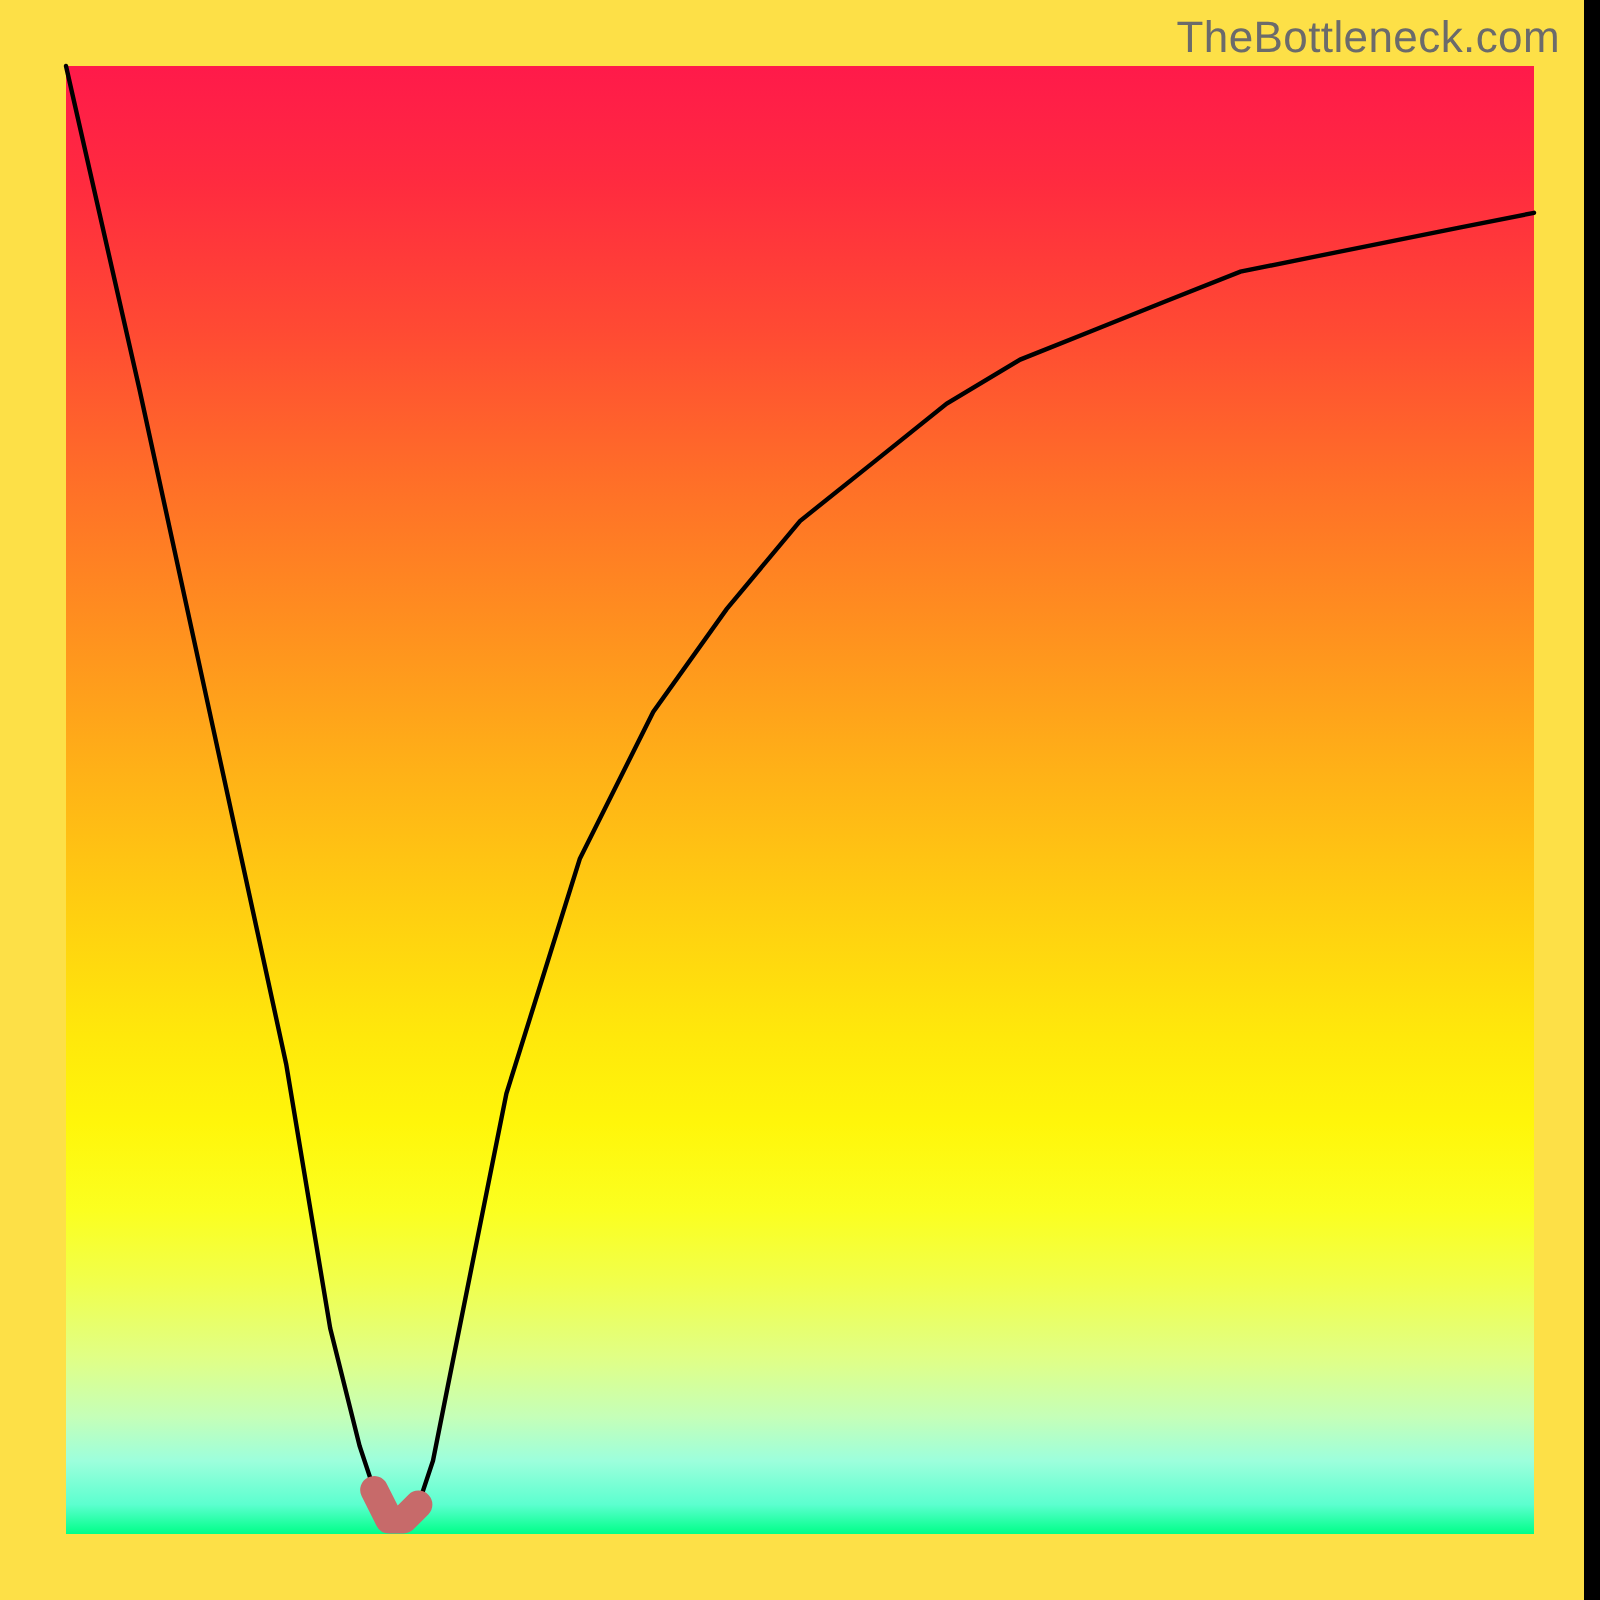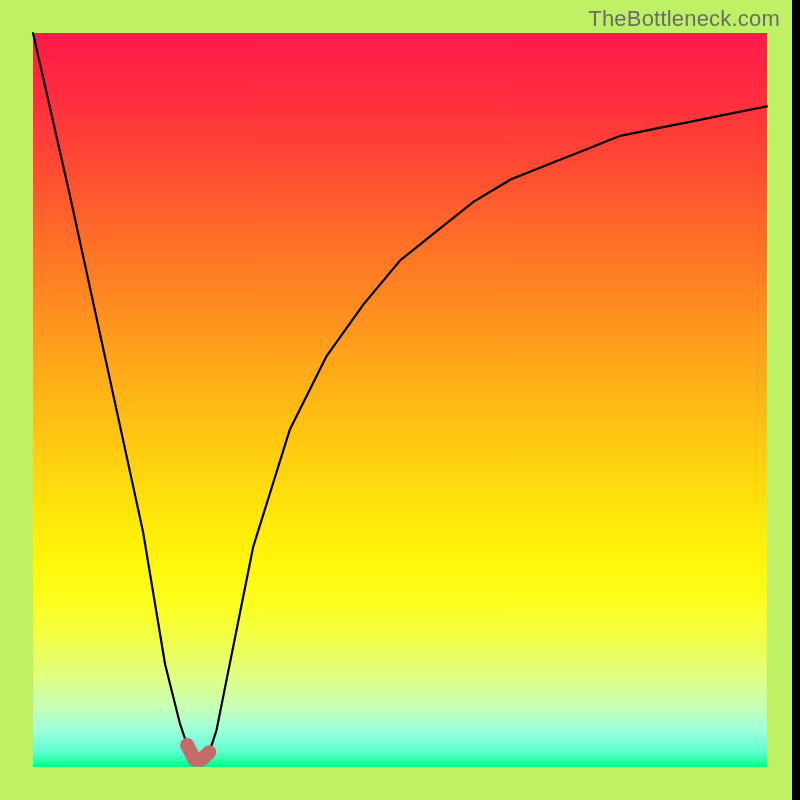--- a/index.html
+++ b/index.html
@@ -9,21 +9,21 @@
     height: 800px;
     background: #000;
     overflow: hidden;
   }
   .frame {
     position: absolute;
     left: 0;
     top: 0;
     width: 792px;
     height: 800px;
-    background: #bef264;
+    background: #fde047;
   }
   .plot-area {
     position: absolute;
     left: 33px;
     top: 33px;
     width: 734px;
     height: 734px;
     background: linear-gradient(to bottom,
       #ff1a4a 0%,
       #ff2b3f 8%,

